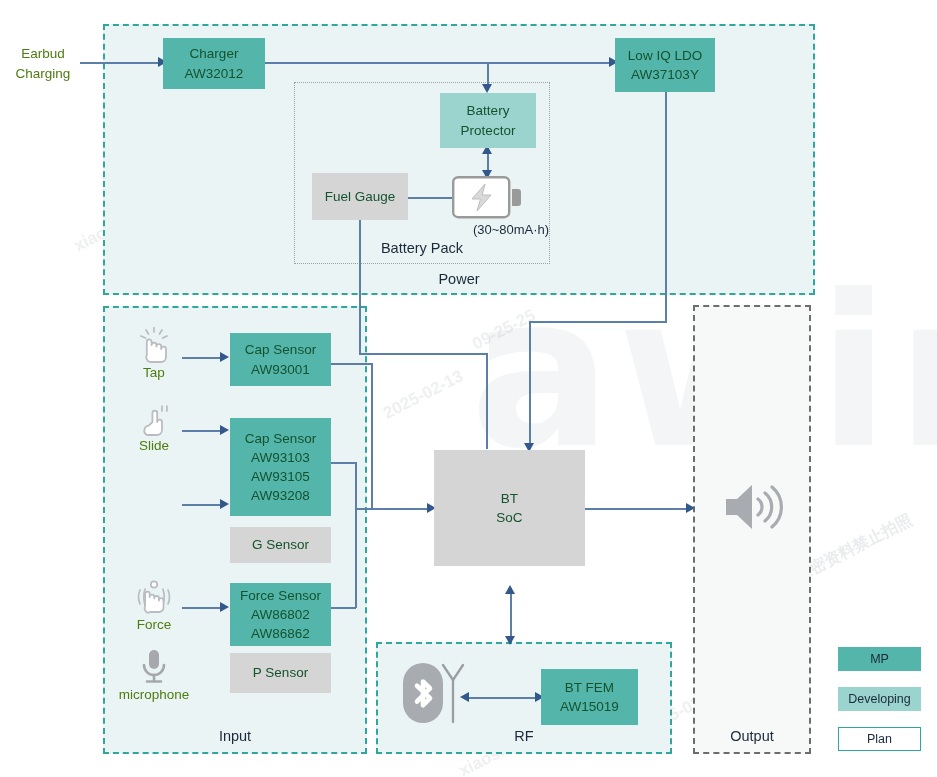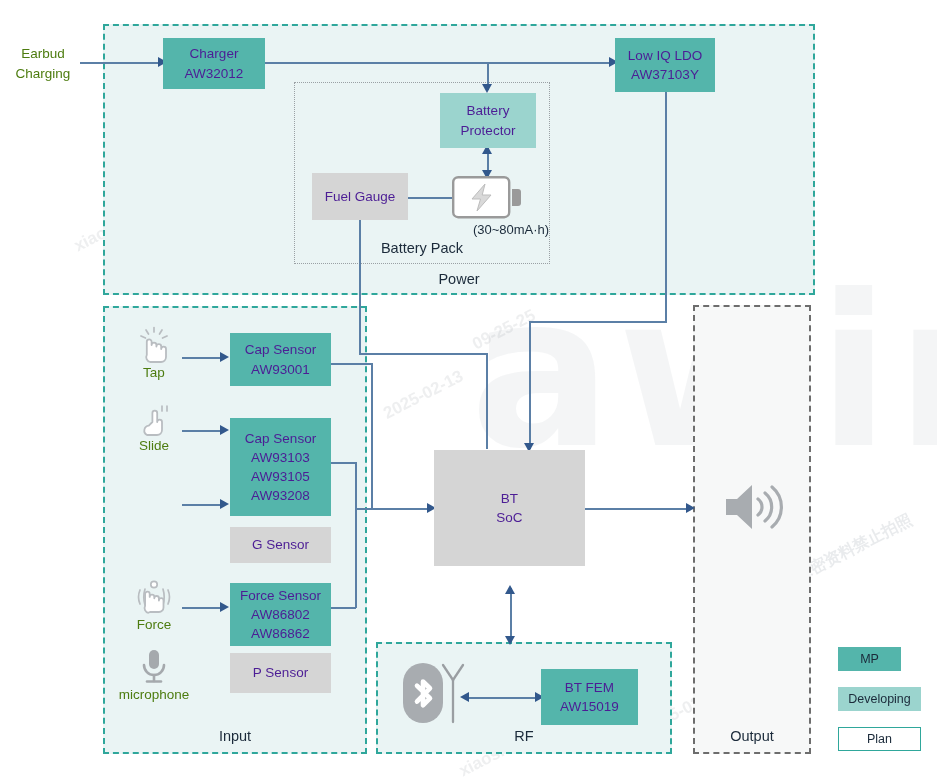--- a/index.html
+++ b/index.html
@@ -20,21 +20,21 @@
   .panel{position:absolute;box-sizing:border-box;}
   .panel.teal{border:2.4px dashed #2fa79b;background:#eaf4f4;}
   .panel.gray{border:2.4px dashed #6d6d6d;background:#f7f8f8;}
   .panel.dotted{border:1.6px dotted #9aa0a4;background:transparent;}
   .panel-label{position:absolute;width:100%;text-align:center;font-size:14.5px;
                color:#1b2a3a;}
 
   
   .blk{position:absolute;box-sizing:border-box;display:flex;flex-direction:column;
        align-items:center;justify-content:center;text-align:center;
-       font-size:13.5px;line-height:1.42;color:#4c1d95;}
+       font-size:13.5px;line-height:1.42;color:#14532d;}
   .blk.mp{background:#54b5ab;}
   .blk.dev{background:#9bd4ce;}
   .blk.gray{background:#d5d5d5;}
   .blk .l2{font-size:13.5px;}
 
   
   .ln{position:absolute;background:#5b7fa6;}
   .lnh{height:1.7px;}
   .lnv{width:1.7px;}
   .arw{position:absolute;width:0;height:0;}
@@ -293,21 +293,21 @@
     <svg width="62" height="58" viewBox="0 0 62 58">
       <path d="M4 21 h11 L30 7 v44 L15 37 H4 z" fill="#a8acb0"></path>
       <g fill="none" stroke="#a8acb0" stroke-width="3.2" stroke-linecap="round">
         <path d="M36 21 a10 10 0 0 1 0 16"></path>
         <path d="M43 15 a18 18 0 0 1 0 28"></path>
         <path d="M50 9 a26 26 0 0 1 0 40"></path>
       </g>
     </svg>
   </div>
 
-  <div class="lgd" style="left:838px;top:647px;width:63px;height:24px;background:#54b5ab;">
+  <div class="lgd" style="left:838px;top:647px;width:83px;height:24px;background:#54b5ab;">
     <span>MP</span>
   </div>
   <div class="lgd" style="left:838px;top:687px;width:83px;height:24px;background:#9bd4ce;">
     <span>Developing</span>
   </div>
   <div class="lgd" style="left:838px;top:727px;width:83px;height:24px;background:#ffffff;border:1.7px solid #2fa79b;justify-content:center;">
     <span>Plan</span>
   </div>
 
 </div>

